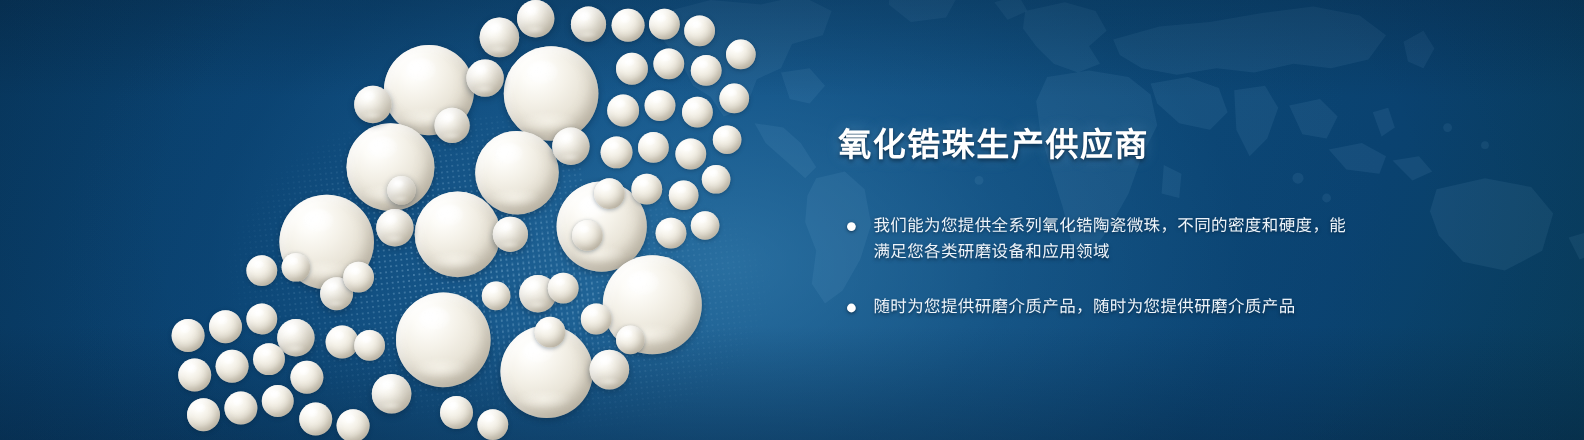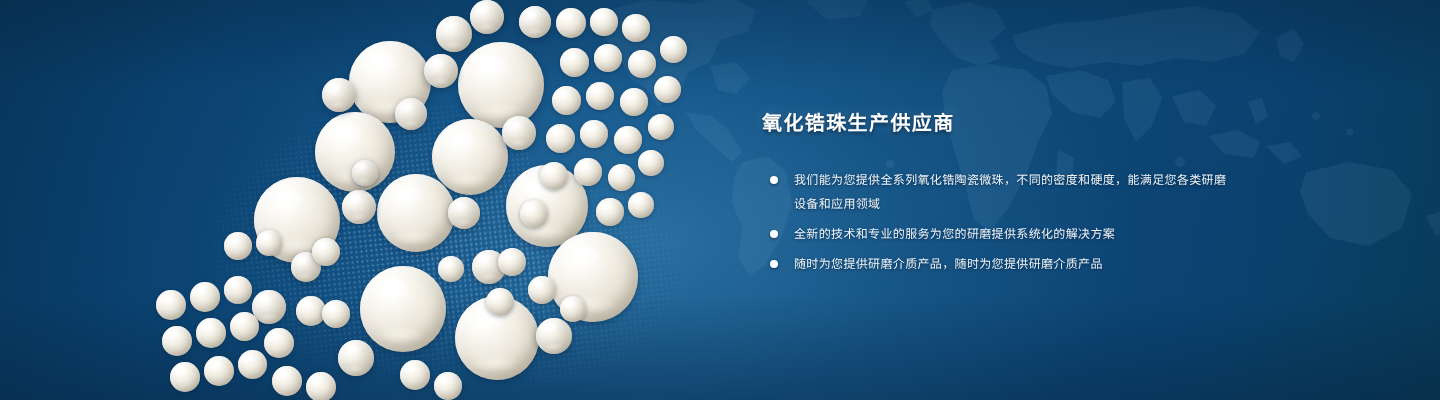--- a/index.html
+++ b/index.html
@@ -129,43 +129,44 @@
   
   .content{
     position:absolute;
     left:762px;top:0;
     width:560px;height:400px;
   }
   .headline{
     position:absolute;
     top:107px;left:0;
     margin:0;
-    font-size:20px;
+    font-size:30px;
     font-weight:700;
     letter-spacing:1.4px;
     color:#ffffff;
     text-shadow:0 2px 4px rgba(2,22,42,0.72), 0 0 14px rgba(150,200,235,0.30);
     white-space:nowrap;
   }
   .bullets{
     position:absolute;
     top:168px;left:2px;
     margin:0;padding:0;
     list-style:none;
     width:470px;
   }
   .bullet{
     position:relative;
     padding-left:30px;
     margin-bottom:6px;
-    font-size:12px;
+    font-size:15px;
     line-height:24px;
     color:#eef4fa;
     letter-spacing:.35px;
     text-shadow:0 1px 3px rgba(2,22,42,0.62);
+    margin-top:26px;
   }
   .bullet:last-child{margin-bottom:0;}
   .dot{
     position:absolute;
     left:6px;top:8px;
     width:8px;height:8px;
     border-radius:50%;
     background:#ffffff;
     box-shadow:0 1px 3px rgba(2,22,42,0.6);
   }
@@ -308,22 +309,18 @@
   <div class="content">
     <h1 class="headline">氧化锆珠生产供应商</h1>
 
     <ul class="bullets">
       <li class="bullet">
         <span class="dot"></span>
         <span class="bullet-text">我们能为您提供全系列氧化锆陶瓷微珠，不同的密度和硬度，能满足您各类研磨设备和应用领域</span>
       </li>
       <li class="bullet">
         <span class="dot"></span>
-        <span class="bullet-text">全新的技术和专业的服务为您的研磨提供系统化的解决方案</span>
-      </li>
-      <li class="bullet">
-        <span class="dot"></span>
         <span class="bullet-text">随时为您提供研磨介质产品，随时为您提供研磨介质产品</span>
       </li>
     </ul>
   </div>
 
 </div>
 
 </body></html>

